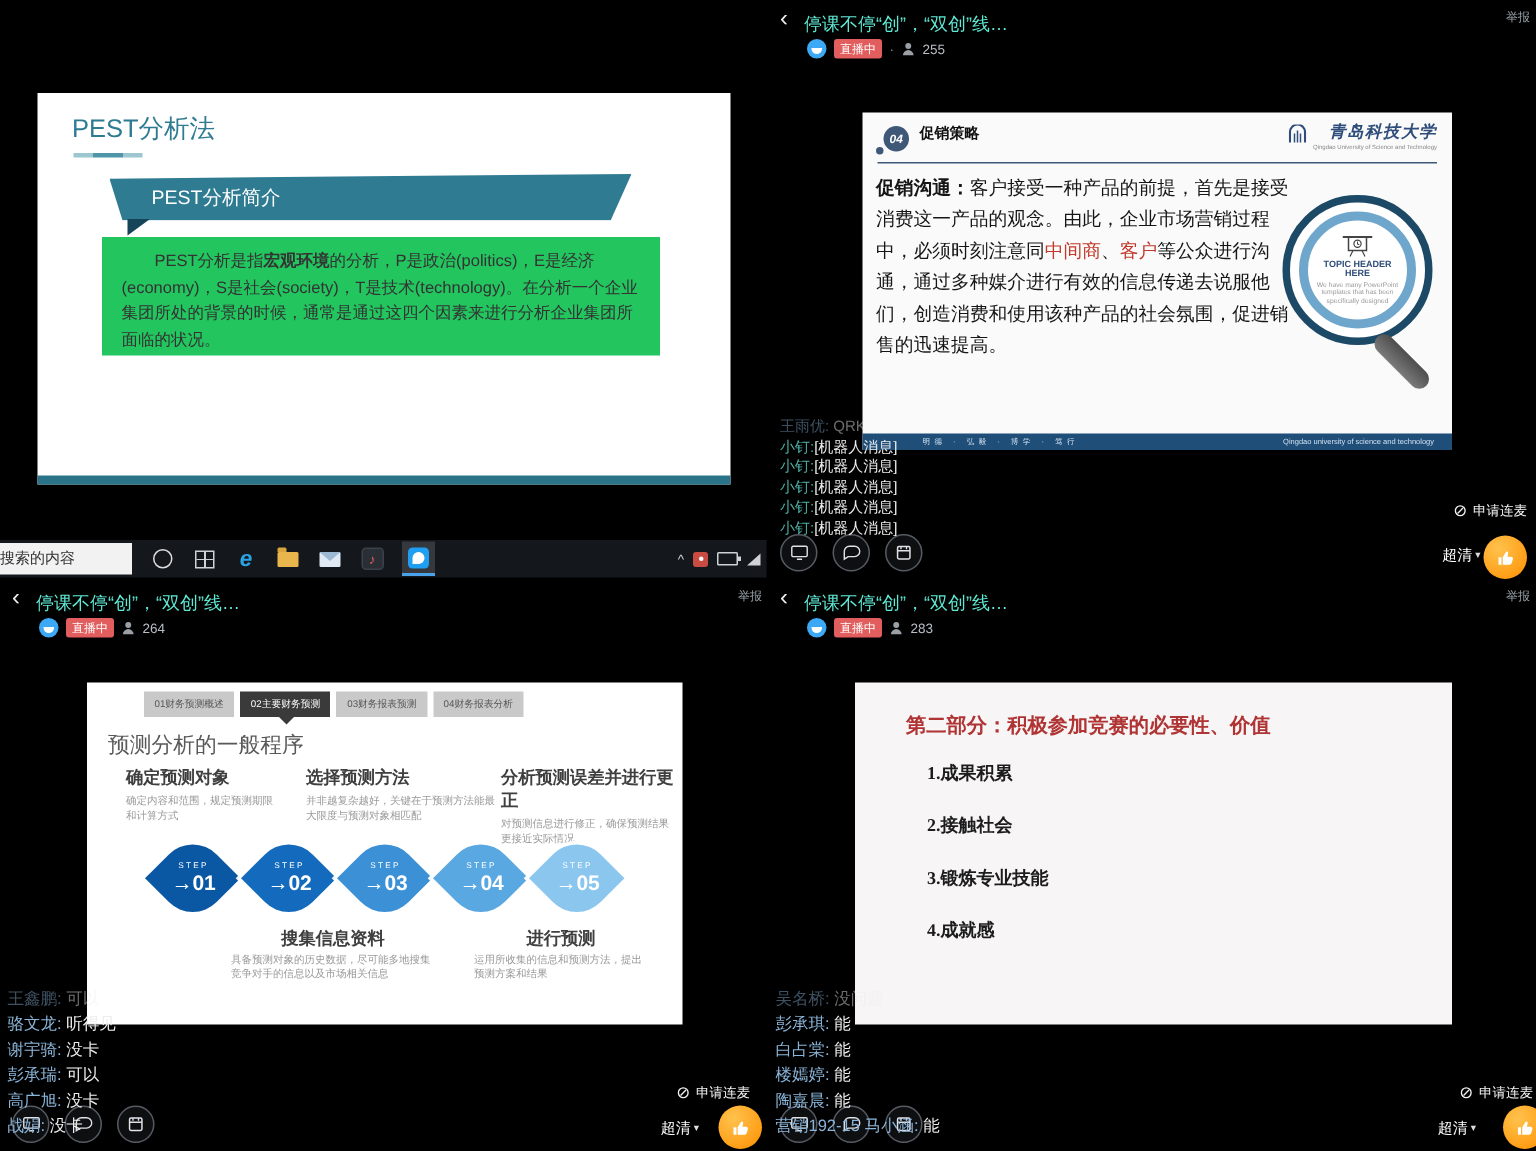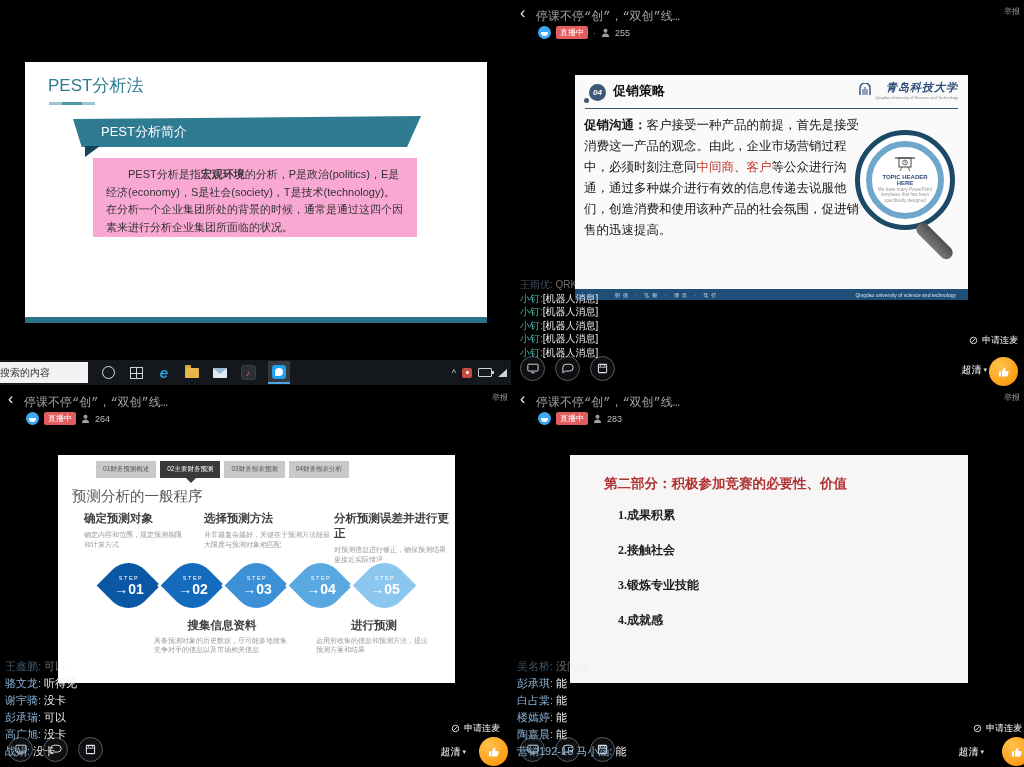--- a/index.html
+++ b/index.html
@@ -13,21 +13,21 @@
   .slide{background:#fff;position:absolute;}
   .slide-pest{left:25px;top:62px;width:462px;height:261px;}
   .pest-title{position:absolute;left:23px;top:12px;font-size:17px;color:#2e7b92;}
   .pest-underline{position:absolute;left:24px;top:40px;width:46px;height:3px;
     background:linear-gradient(90deg,#9cc6d0 0 28%,#4e96a8 28% 72%,#9cc6d0 72%);}
   .pest-banner{position:absolute;left:48px;top:54px;width:348px;height:31px;background:#2e7b92;
     clip-path:polygon(0 10%,100% 0,96% 100%,2.5% 100%);color:#fff;font-size:13px;
     line-height:31px;padding-left:28px;box-sizing:border-box;}
   .pest-fold{position:absolute;left:60px;top:84px;width:0;height:0;
     border-top:11px solid #16455a;border-right:15px solid transparent;}
-  .pest-box{position:absolute;left:68px;top:96px;width:324px;height:79px;background:#f9a8d4;}
+  .pest-box{position:absolute;left:43px;top:96px;width:372px;height:79px;background:#22c55e;}
   .pest-box p{margin:8px 13px;font-size:11px;line-height:17.5px;color:#333;text-indent:2em;}
   .pest-box .b{font-weight:bold;}
   .pest-strip{position:absolute;left:0;bottom:0;width:100%;height:6px;background:#2a7389;}
 
   .taskbar{position:absolute;left:0;top:360px;width:511px;height:25px;background:#14181d;
            display:flex;align-items:center;}
   .tb-search{width:88px;height:21px;background:#f2f2f2;color:#333;font-size:10px;line-height:21px;
              padding-left:0;overflow:hidden;white-space:nowrap;box-sizing:border-box;}
   .tb-icons{display:flex;align-items:center;gap:12px;margin-left:12px;}
   .tb-ic{width:16px;height:16px;display:flex;align-items:center;justify-content:center;}
@@ -50,21 +50,21 @@
     background:#fff;border-radius:50% 50% 50% 0;}
   .tb-tray{margin-left:auto;margin-right:4px;display:flex;align-items:center;gap:6px;color:#cfd3d8;font-size:9px;}
   .tray-red{width:10px;height:10px;background:#c94b42;border-radius:2px;position:relative;}
   .tray-red:after{content:"";position:absolute;left:3.5px;top:3.5px;width:3px;height:3px;background:#fff;border-radius:50%;}
   .tray-batt{width:12px;height:7px;border:1px solid #cfd3d8;border-radius:1px;position:relative;}
   .tray-batt:after{content:"";position:absolute;right:-3px;top:1.5px;width:2px;height:3px;background:#cfd3d8;}
   .tray-net{width:0;height:0;border-left:9px solid transparent;border-bottom:8px solid #cfd3d8;}
 
   
   .room-back{position:absolute;left:8px;top:5px;color:#eee;font-size:16px;line-height:16px;}
-  .room-title{position:absolute;left:24px;top:8px;color:#a3a3a3;font-size:12px;white-space:nowrap;font-family:Liberation Mono, monospace;}
+  .room-title{position:absolute;left:24px;top:8px;color:#5eead4;font-size:12px;white-space:nowrap;}
   .room-report{position:absolute;right:4px;top:6px;color:#98a2aa;font-size:8px;}
   .room-sub{position:absolute;left:26px;top:26px;display:flex;align-items:center;gap:5px;}
   .avatar{width:13px;height:13px;border-radius:50%;background:#3da8f5;position:relative;}
   .avatar:after{content:"";position:absolute;left:3px;top:6px;width:7px;height:3.5px;
     border-radius:0 0 7px 7px;background:#fff;}
   .live-badge{background:#e25d5d;color:#fff;font-size:8px;padding:1px 4px;border-radius:2px;}
   .sub-dot{color:#888;font-size:9px;}
   .viewers{color:#b9bec4;font-size:9px;}
   .chat{position:absolute;z-index:5;}
   .chat-line{white-space:nowrap;}
@@ -83,21 +83,21 @@
   .like-btn{position:absolute;width:29px;height:29px;border-radius:50%;
     background:radial-gradient(circle at 35% 30%,#ffc24d,#ff8f00);display:flex;align-items:center;justify-content:center;
     box-shadow:0 0 4px rgba(0,0,0,.5);}
 
   
   .slide-promo{left:63px;top:75px;width:393px;height:225px;background:#fafafa;}
   .promo-badge{position:absolute;left:14px;top:9px;width:17px;height:17px;border-radius:50%;
     background:#3f5878;color:#fff;font-size:8px;font-style:italic;font-weight:bold;
     display:flex;align-items:center;justify-content:center;}
   .promo-dot{position:absolute;left:9px;top:23px;width:5px;height:5px;border-radius:50%;background:#3f5878;}
-  .promo-title{position:absolute;left:38px;top:7px;font-size:13px;font-weight:bold;color:#111;}
+  .promo-title{position:absolute;left:38px;top:7px;font-size:10px;font-weight:bold;color:#111;}
   .promo-rule{position:absolute;left:10px;right:10px;top:33px;height:1px;background:#3f5878;}
   .promo-logo{position:absolute;right:10px;top:5px;display:flex;align-items:center;gap:3px;}
   .logo-text{display:flex;flex-direction:column;align-items:flex-end;}
   .logo-cn{font-family:"Liberation Serif","DejaVu Serif",serif;font-weight:bold;font-style:italic;
     color:#2e4d7b;font-size:11px;letter-spacing:1px;white-space:nowrap;}
   .logo-en{font-size:4px;color:#8a8a8a;white-space:nowrap;}
   .promo-body{position:absolute;left:9px;top:40px;width:282px;font-size:12.5px;line-height:21px;color:#161616;}
   .promo-body .b{font-weight:bold;}
   .red{color:#c0392b;}
   .mag{position:absolute;left:280px;top:55px;width:100px;height:100px;}

